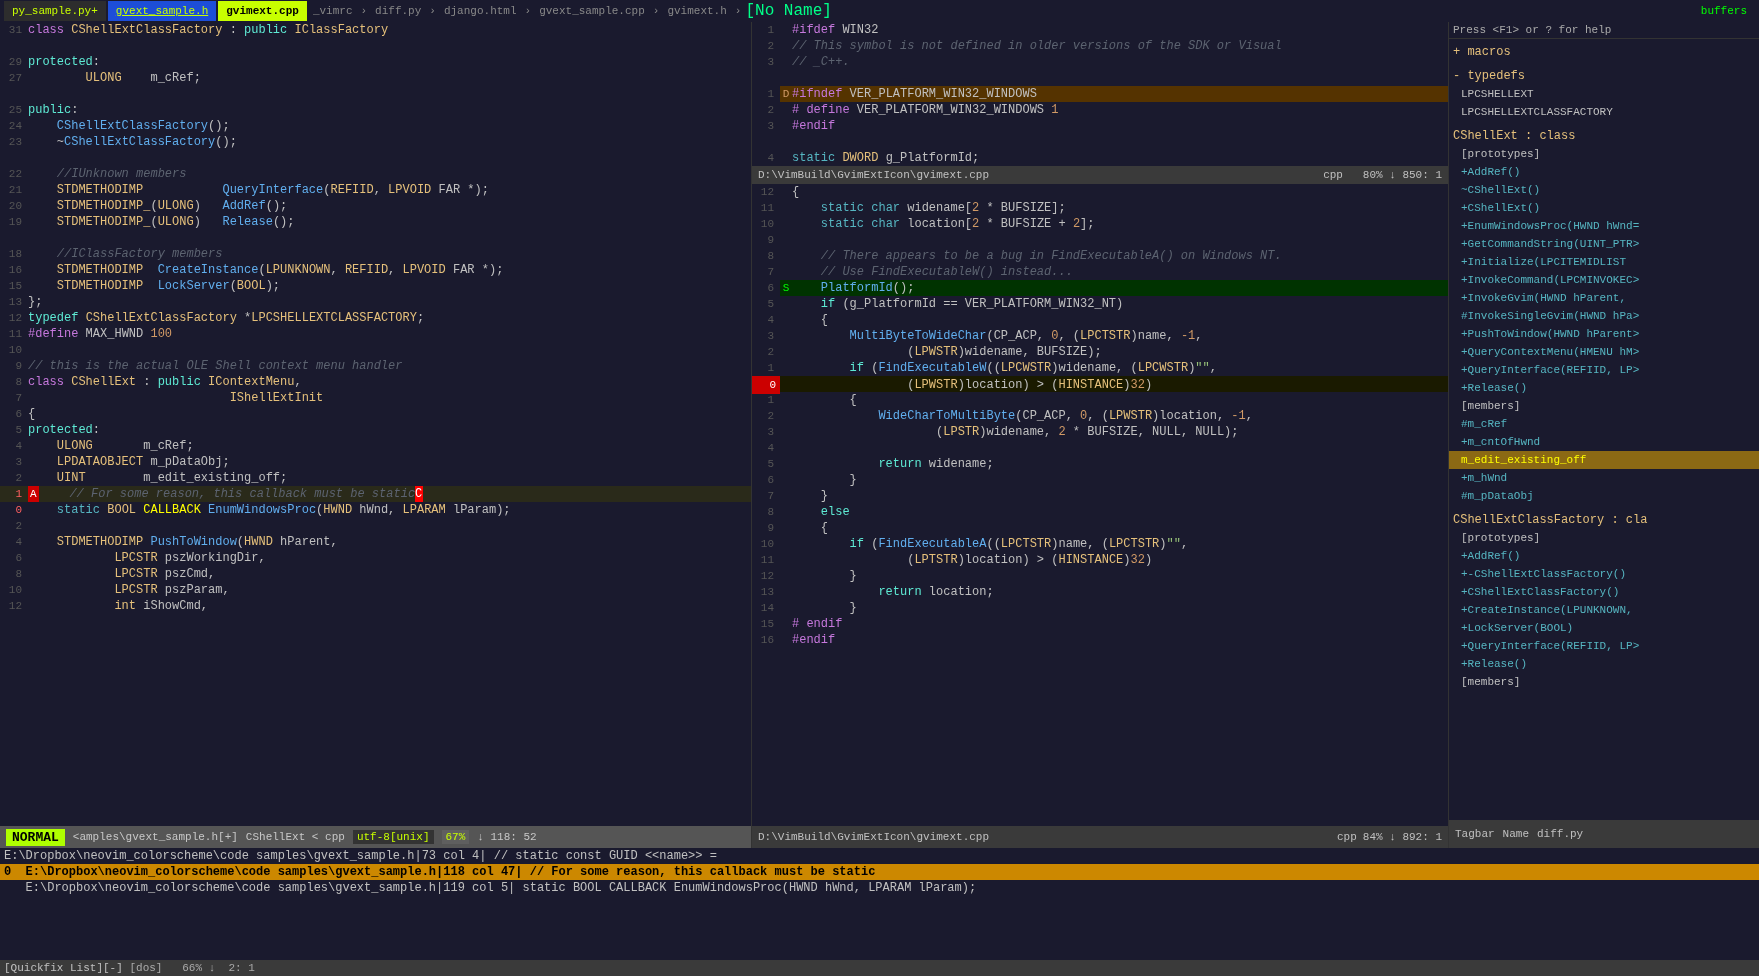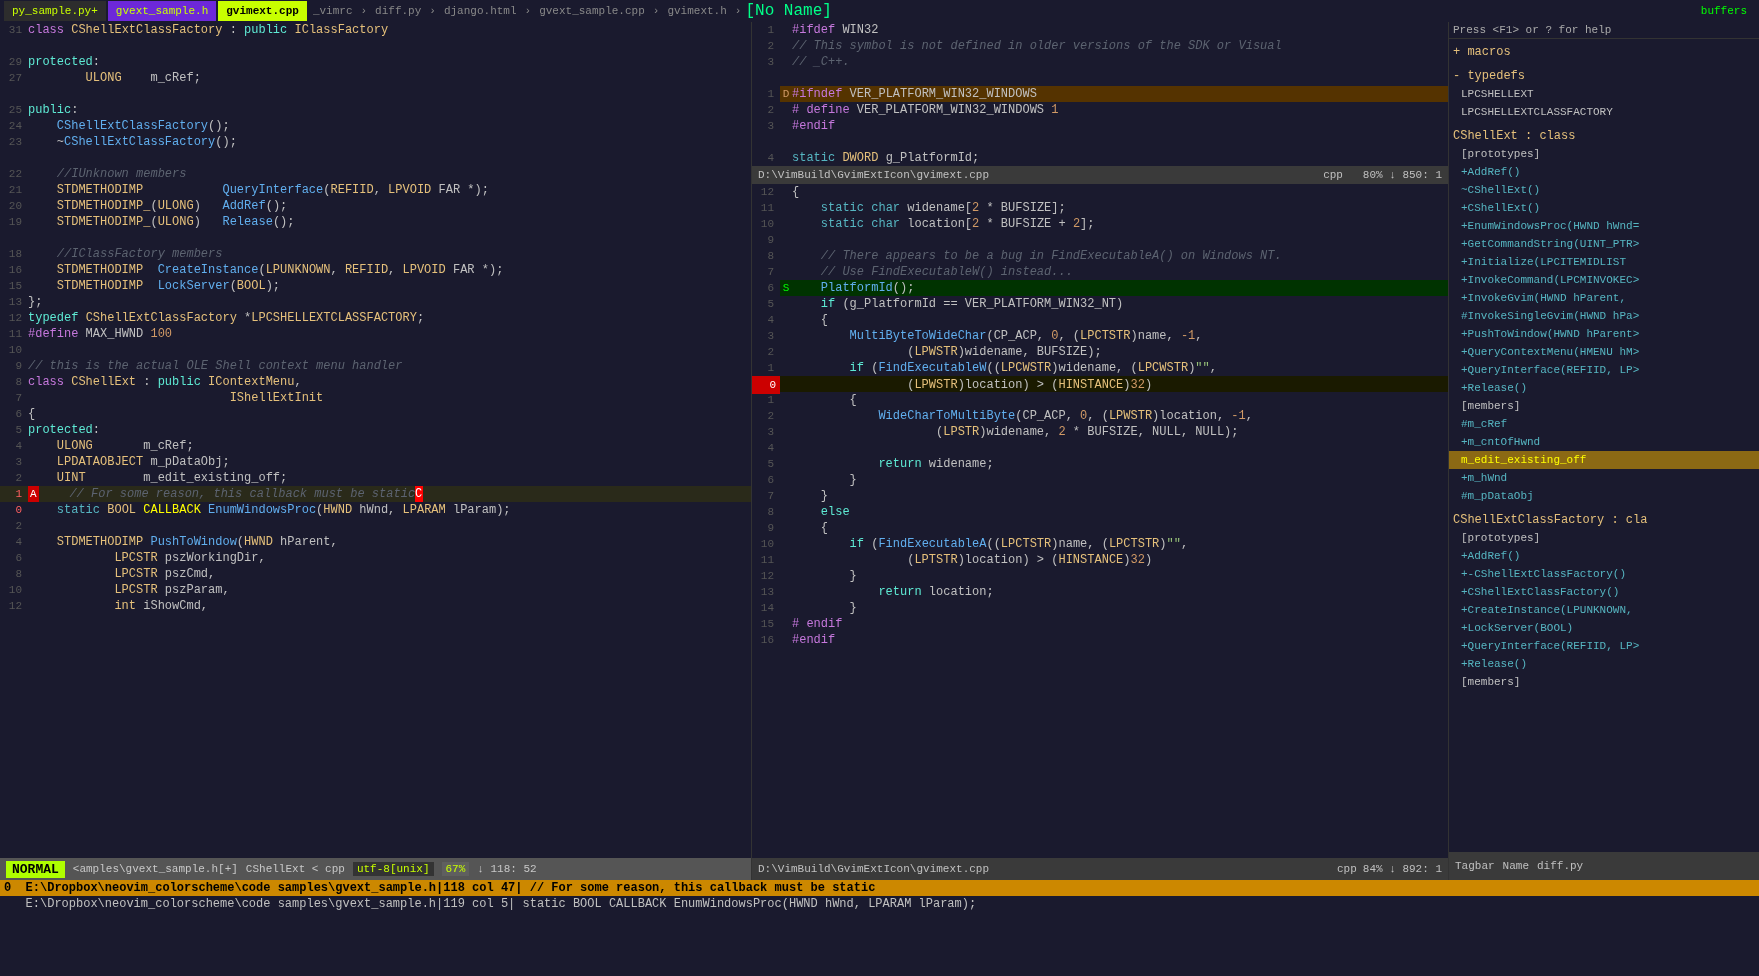--- a/index.html
+++ b/index.html
@@ -28,21 +28,21 @@
       padding: 2px 8px;
       height: 20px;
       display: flex;
       align-items: center;
       font-size: 11px;
       cursor: pointer;
       white-space: nowrap;
       margin-right: 2px;
     }
     .tab-py { background: #2d2d2d; color: #c8ff00; }
-    .tab-h { background: #6d28d9; color: #c8ff00; }
+    .tab-h { background: #1d4ed8; color: #c8ff00; text-decoration: underline; }
     .tab-cpp-active { background: #c8ff00; color: #000; font-weight: bold; }
     .tab-sep { color: #888; padding: 0 4px; font-size: 11px; }
     .tab-bar-right { margin-left: auto; color: #00ff00; font-size: 11px; padding-right: 8px; }
 
     
     .main-content {
       display: flex;
       flex: 1;
       overflow: hidden;
     }
@@ -688,16 +688,25 @@
     <div class="tagbar-header">
       <span>Tagbar</span>
       <span>Name</span>
       <span>diff.py</span>
     </div>
   </div>
 
 </div>
 
 <div class="bottom-area">
+  <div class="msg-line">E:\Dropbox\neovim_colorscheme\code samples\gvext_sample.h|73 col 4| // static const GUID &lt;&lt;name&gt;&gt; =</div>
   <div class="msg-line highlighted">0  E:\Dropbox\neovim_colorscheme\code samples\gvext_sample.h|118 col 47| // For some reason, this callback must be static</div>
   <div class="msg-line">   E:\Dropbox\neovim_colorscheme\code samples\gvext_sample.h|119 col 5| static BOOL CALLBACK EnumWindowsProc(HWND hWnd, LPARAM lParam);</div>
   <div style="height:64px;background:#1a1a2e;"></div>
+  <div class="quickfix-bar">
+    <span>[Quickfix List][-]</span>
+    <span class="dos-indicator">
+      <span>[dos]</span>&nbsp;&nbsp;
+      <span>66%</span>&nbsp;↓&nbsp;
+      <span>2: 1</span>
+    </span>
+  </div>
 </div>
 
 </body></html>

